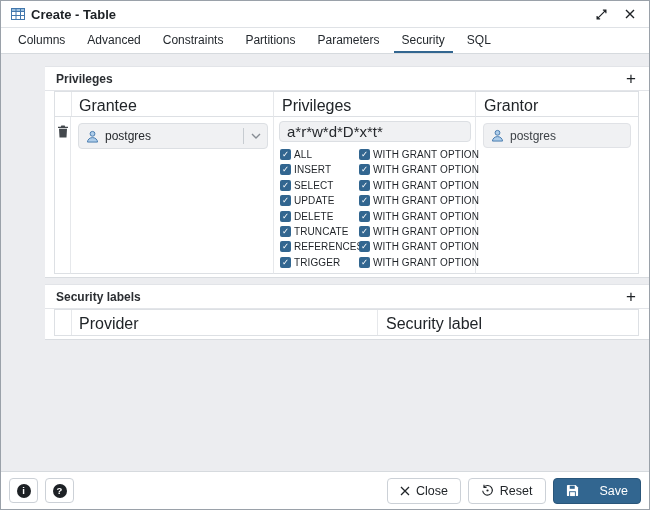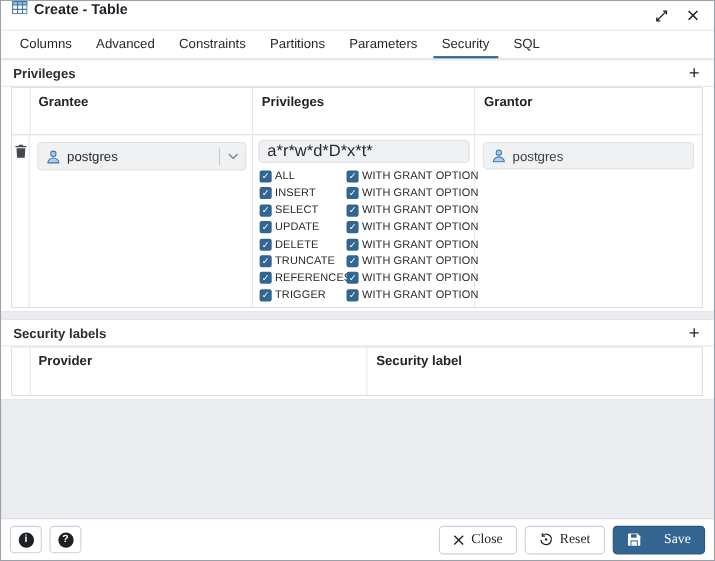--- a/index.html
+++ b/index.html
@@ -10,58 +10,58 @@
     width: 650px; height: 510px;
     border: 1px solid #9aa1a9;
     display: flex; flex-direction: column;
     background: #ecedf0;
     overflow: hidden;
   }
 
   
   .titlebar {
     height: 27px; background: #fff; border-bottom: 1px solid #dfe2e6;
-    display: flex; padding: 0 10px; flex: 0 0 auto;
+    display: flex; align-items: center; padding: 0 10px; flex: 0 0 auto;
   }
   .titlebar .title { font-size: 13px; font-weight: 700; margin-left: 6px; color: #1d2125; }
   .titlebar .spacer { flex: 1; }
   .win-btn { background: none; border: none; cursor: pointer; padding: 2px 4px; margin-left: 10px; display: flex; align-items: center; }
 
   
   .tabbar {
     height: 26px; background: #fff; border-bottom: 1px solid #d6dade;
     display: flex; align-items: stretch; padding: 0 6px; flex: 0 0 auto;
   }
   .tab {
     font-size: 12px; color: #24292e; padding: 0 8px; margin: 0 3px;
     display: flex; align-items: center; cursor: pointer;
     border-bottom: 2px solid transparent;
   }
   .tab.active { border-bottom-color: #326690; font-weight: 400; }
 
   
-  .body { flex: 1 1 auto; padding-top: 0; overflow: hidden; }
+  .body { flex: 1 1 auto; padding-top: 12px; overflow: hidden; margin-left: 44px; }
 
   .panel { background: #fff; border-top: 1px solid #e2e4e8; border-bottom: 1px solid #d9dce0; margin-bottom: 6px; }
   .panel-header {
     height: 24px; display: flex; align-items: center; justify-content: space-between;
     padding: 0 11px; border-bottom: 1px solid #e3e5e9;
   }
   .panel-title { font-size: 12px; font-weight: 600; color: #2b2e32; }
   .plus-btn {
     background: none; border: none; cursor: pointer; font-size: 17px; font-weight: 300;
     color: #1d2125; line-height: 16px; padding: 0 2px;
   }
 
   
   .ptable { margin: 0 10px 3px 9px; border: 1px solid #dde0e4; border-bottom: none; background: #fff; }
   .prow { display: grid; grid-template-columns: 16px 203px 202px 1fr; }
   .prow > div { border-right: 1px solid #e6e8eb; border-bottom: 1px solid #dde0e4; }
   .prow > div:last-child { border-right: none; }
-  .th { font-size: 12px; font-weight: 700; color: #212529; padding: 5px 8px; height: 43px; }
+  .th { font-size: 16px; font-weight: 400; color: #212529; padding: 5px 8px; height: 25px; }
   .cell { position: relative; }
   .datarow > div { min-height: 157px; }
 
   .trash-btn { background: none; border: none; cursor: pointer; margin: 8px 0 0 2px; padding: 0; }
 
   .grantee-select {
     margin: 6px 5px 0 7px; height: 26px; background: #f0f1f3;
     border: 1px solid #dcdfe3; border-radius: 4px;
     display: flex; align-items: center; padding: 0 6px 0 7px; cursor: pointer;
   }
@@ -110,21 +110,21 @@
     display: flex; align-items: center; justify-content: center; cursor: pointer; margin-right: 7px;
   }
   .circle-glyph {
     width: 14px; height: 14px; border-radius: 50%; background: #1d2125; color: #fff;
     font-size: 9.5px; font-weight: 700; display: flex; align-items: center; justify-content: center;
     line-height: 14px;
   }
   .footer .spacer { flex: 1; }
   .btn {
     height: 26px; border-radius: 4px; border: 1px solid #ccd1d7; background: #fff;
-    font-family: Liberation Serif, serif; font-size: 12.5px; color: #212529;
+    font-family: Liberation Sans, sans-serif; font-size: 12.5px; color: #212529;
     display: flex; align-items: center; padding: 0 12px; margin-left: 7px; cursor: pointer;
   }
   .btn .bi { margin-right: 6px; display: flex; align-items: center; }
   .btn.primary { background: #326690; border-color: #2a567a; color: #fff; font-weight: 400; gap: 15px; }
 </style>
 </head>
 <body>
 
 <div class="dialog">
 

